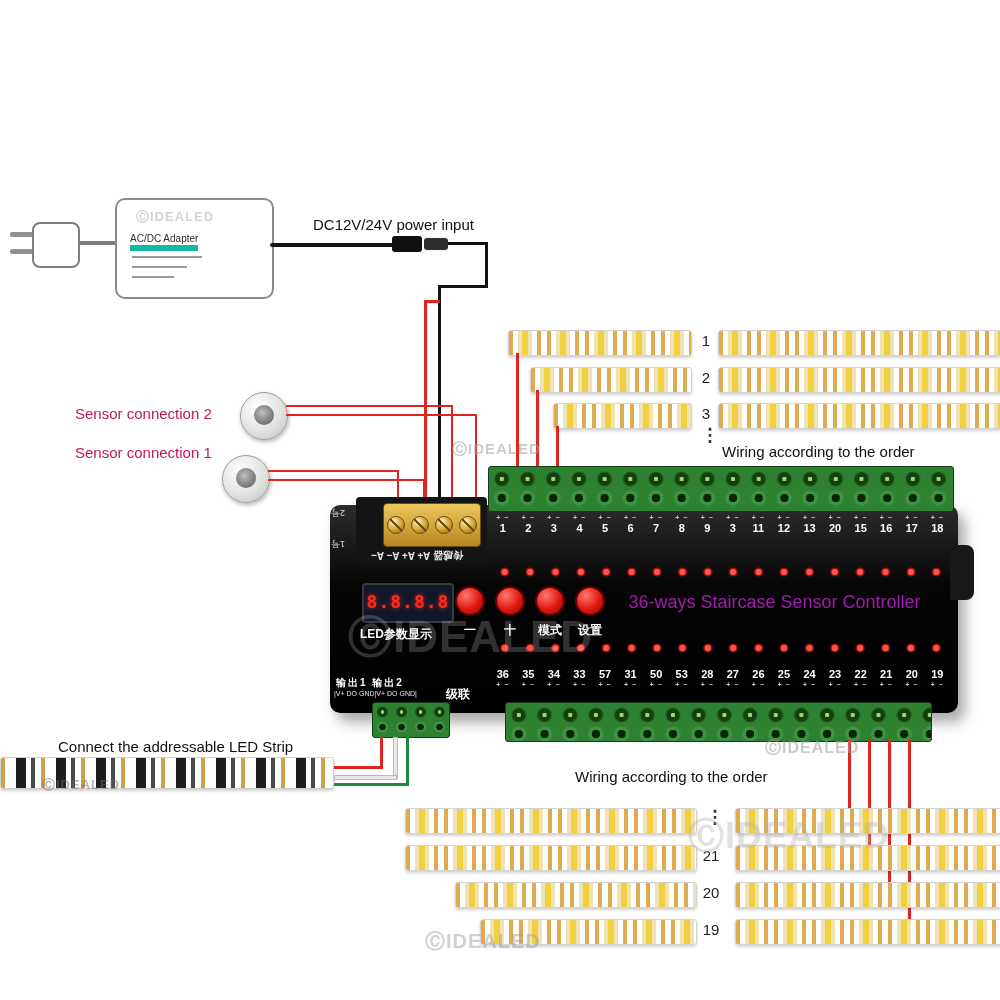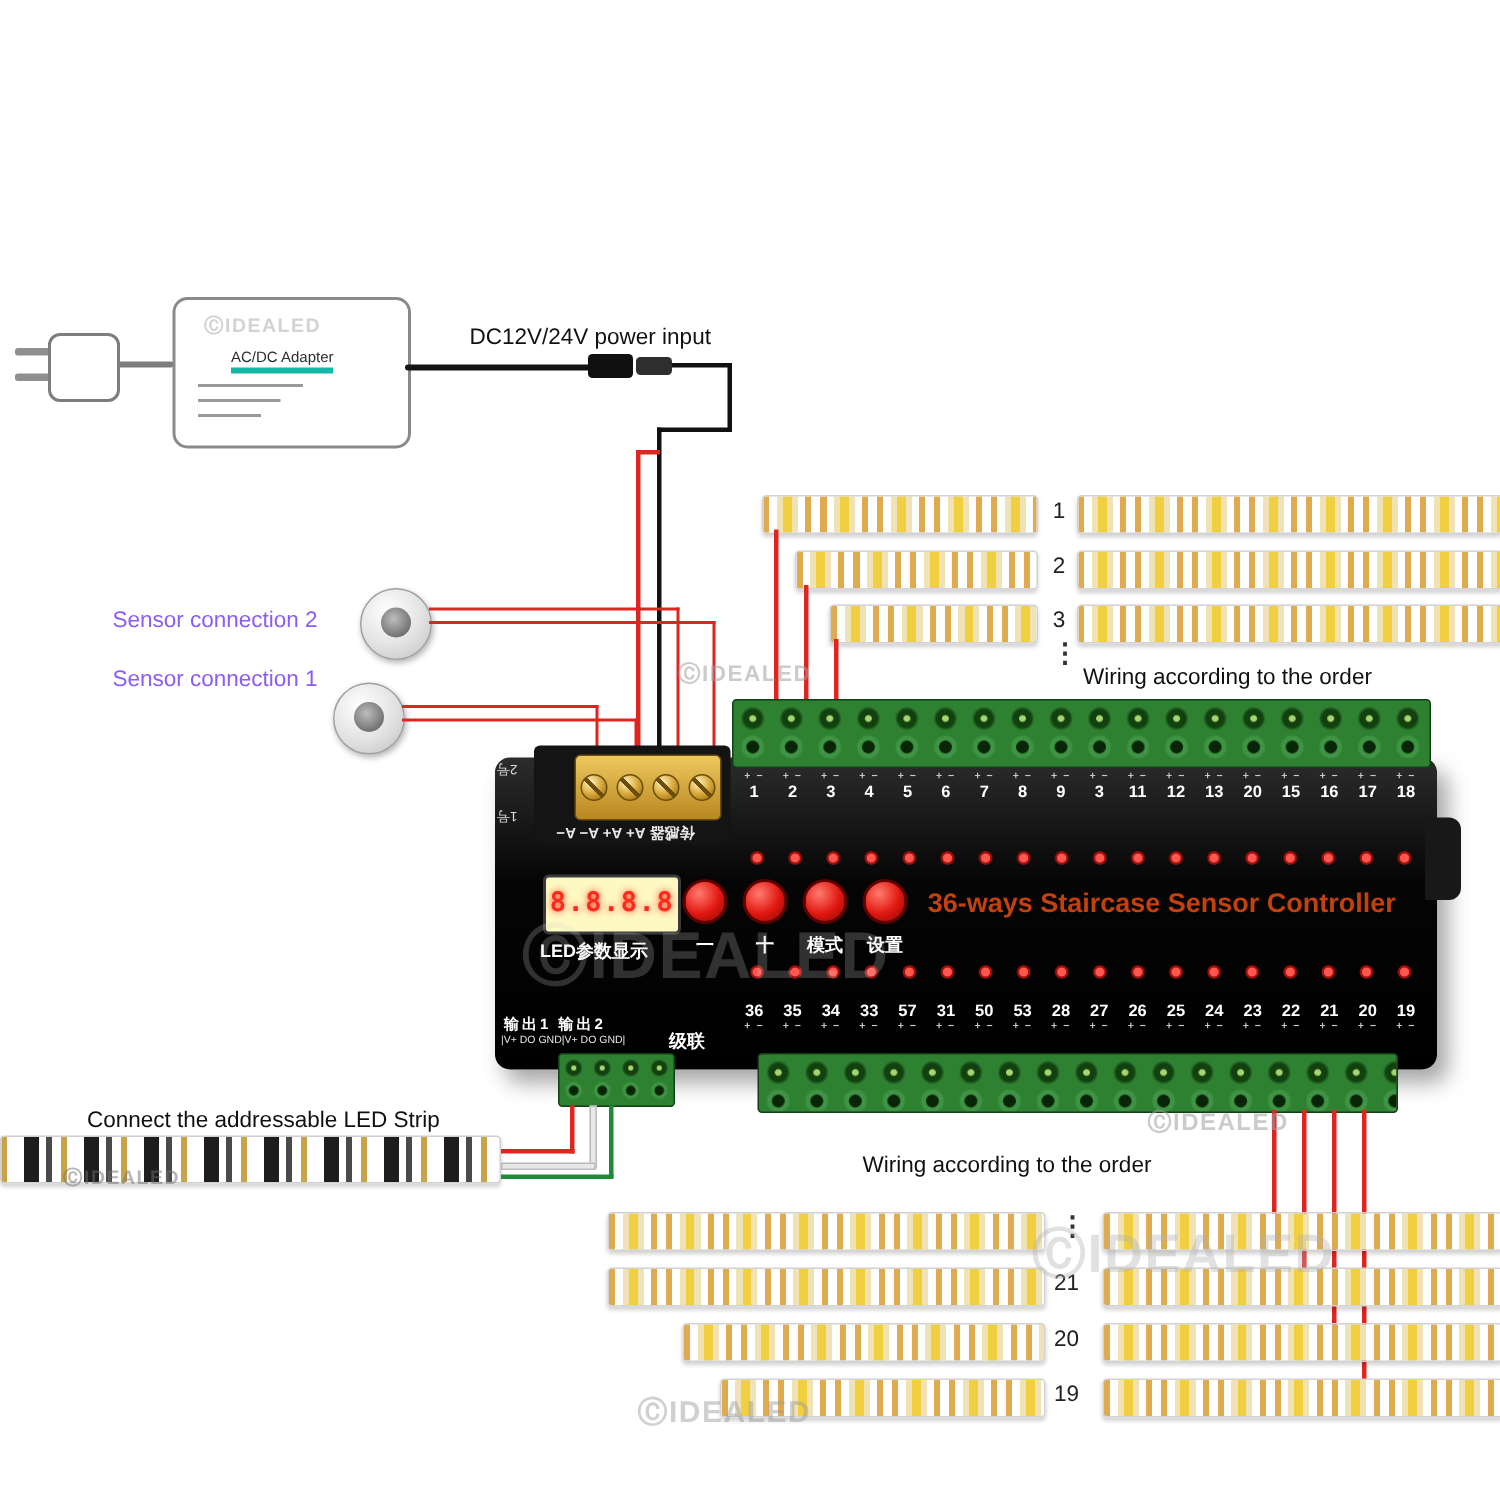--- a/index.html
+++ b/index.html
@@ -11,21 +11,21 @@
          font-size:37px;font-weight:bold;color:#4b4b4e;letter-spacing:.5px;
          text-shadow:2px 3px 0 #a9a9ad,4px 7px 7px rgba(0,0,0,.45);}
 
   
   .prong{position:absolute;background:#8f8f8f;border-radius:2px;}
   .plug-body{position:absolute;background:#fff;border:2px solid #7d7d7d;border-radius:8px;}
   .cord{position:absolute;background:#7d7d7d;border-radius:2px;}
   .bcord{position:absolute;background:#141414;border-radius:2px;}
   .adapter-box{position:absolute;background:#fff;border:2px solid #8a8a8a;border-radius:10px;}
   .adapter-wm{position:absolute;font-size:13px;font-weight:bold;color:#d3d3d3;letter-spacing:1px;}
-  .adapter-label{position:absolute;font-size:10px;color:#2e2e2e;border-bottom:4px solid #14b8a6;padding-bottom:1px;margin-left:24px;}
+  .adapter-label{position:absolute;font-size:10px;color:#2e2e2e;border-bottom:6px solid #14b8a6;padding-bottom:1px;}
   .spec{position:absolute;height:2px;background:#9a9a9a;}
   .barrel{position:absolute;border-radius:3px;}
   .plabel{position:absolute;font-size:15px;color:#111;}
 
   
   .wire{position:absolute;background:#e02420;}
   .bwire{position:absolute;background:#111;}
   .gwire{position:absolute;background:#1d8a3c;}
   .wwire{position:absolute;background:#e7e7e7;border:1px solid #bbb;}
 
@@ -44,21 +44,21 @@
   .strip-num{position:absolute;font-size:15px;color:#222;text-align:center;}
   .ellipsis{position:absolute;font-size:18px;font-weight:bold;color:#333;line-height:14px;}
   .note{position:absolute;font-size:15px;color:#101010;}
 
   
   .sensor{position:absolute;width:46px;height:46px;border-radius:50%;border:1px solid #9e9e9e;
     background:radial-gradient(circle at 38% 32%, #ffffff, #e2e2e2 55%, #bfbfbf);
     box-shadow:1px 2px 4px rgba(0,0,0,.3);}
   .sensor-core{width:20px;height:20px;border-radius:50%;margin:12px auto 0;
     background:radial-gradient(circle at 42% 38%, #bdbdbd, #6e6e6e 75%);}
-  .slabel{position:absolute;font-size:15px;color:#8b5cf6;}
+  .slabel{position:absolute;font-size:15px;color:#be185d;}
 
   
   .controller{position:absolute;left:330px;top:505px;width:628px;height:208px;border-radius:10px;
     background:linear-gradient(180deg,#2c2c2c,#050505 40%,#000);box-shadow:7px 9px 14px rgba(0,0,0,.35);}
   .ctab{position:absolute;left:950px;top:545px;width:24px;height:55px;background:#181818;border-radius:0 8px 8px 0;}
   .gterm{position:absolute;background-color:#2f8132;border:1px solid #123f16;border-radius:3px;
     background-image:
       radial-gradient(circle 8px at 50% 12px, #a5d66f 0 2px, #12410f 2.5px 6px, rgba(18,65,15,0) 8px),
       radial-gradient(circle 8px at 50% 31px, #082607 0 4px, #3f9443 4.5px 7px, rgba(0,0,0,0) 8px);
     background-size:25.7px 100%;}
@@ -67,31 +67,31 @@
       radial-gradient(circle 6px at 50% 9px, #a5d66f 0 1.5px, #12410f 2px 4.5px, rgba(0,0,0,0) 6px),
       radial-gradient(circle 6px at 50% 24px, #082607 0 3px, #3f9443 3.5px 5px, rgba(0,0,0,0) 6px);
     background-size:19px 100%;}
   .numrow{position:absolute;display:flex;}
   .tcell{flex:1;text-align:center;color:#fff;font-size:11px;font-weight:bold;}
   .top-nums .tcell::before{content:"+ −";display:block;font-size:7px;color:#c9c9c9;line-height:7px;margin-bottom:1px;letter-spacing:1px;}
   .bot-nums .tcell::after{content:"+ −";display:block;font-size:7px;color:#c9c9c9;line-height:7px;margin-top:1px;letter-spacing:1px;}
   .leds{position:absolute;height:12px;
     background-image:radial-gradient(circle 5px at 50% 50%, #ff5750 0 2.8px, #a00f0a 3.2px 4.2px, rgba(0,0,0,0) 4.8px);
     background-size:25.4px 12px;}
-  .display{position:absolute;left:362px;top:583px;width:88px;height:36px;background:#fef9c3;
+  .display{position:absolute;left:362px;top:583px;width:88px;height:36px;background:#0f172a;
     border:2px solid #3a3a3a;border-radius:4px;color:#ff2a1e;font-family:"DejaVu Sans Mono",monospace;
     font-size:18px;font-weight:bold;text-align:center;line-height:34px;letter-spacing:1px;
     text-shadow:0 0 5px rgba(255,40,20,.9);}
   .disp-label{position:absolute;left:360px;top:626px;color:#fff;font-size:12px;font-weight:bold;}
   .btnrow{position:absolute;left:452px;top:586px;width:160px;display:flex;gap:4px;}
   .btnw{display:flex;flex-direction:column;align-items:center;width:36px;}
   .btn{width:26px;height:26px;border-radius:50%;border:2px solid #5e0000;
     background:radial-gradient(circle at 35% 30%, #ff7a6e, #e01710 55%, #8c0a05);}
   .btn-label{margin-top:6px;color:#fff;font-size:12px;font-weight:bold;white-space:nowrap;}
-  .cname{position:absolute;left:602px;top:592px;width:345px;color:#c2410c;font-size:18px;font-weight:bold;
+  .cname{position:absolute;left:602px;top:592px;width:345px;color:#a21caf;font-size:18px;font-weight:normal;
     text-align:center;white-space:nowrap;}
   .gold-frame{position:absolute;left:356px;top:497px;width:131px;height:66px;background:#141414;border-radius:4px;}
   .gold-block{position:absolute;left:383px;top:503px;width:96px;height:42px;border-radius:4px;
     background:linear-gradient(180deg,#edc75e,#b9871f);border:1px solid #6b4e0e;
     display:flex;justify-content:space-around;align-items:center;}
   .gscrew{width:16px;height:16px;border-radius:50%;border:1px solid #6b4e0e;
     background:linear-gradient(45deg, rgba(0,0,0,0) 44%, #6b4e0e 44% 56%, rgba(0,0,0,0) 56%),
                radial-gradient(circle at 35% 30%, #fff3bd, #d2a12e 55%, #8a6414);}
   .flip-label{position:absolute;left:352px;top:548px;width:130px;text-align:center;color:#e9e9e9;
     font-size:10px;font-weight:bold;transform:rotate(180deg);}

